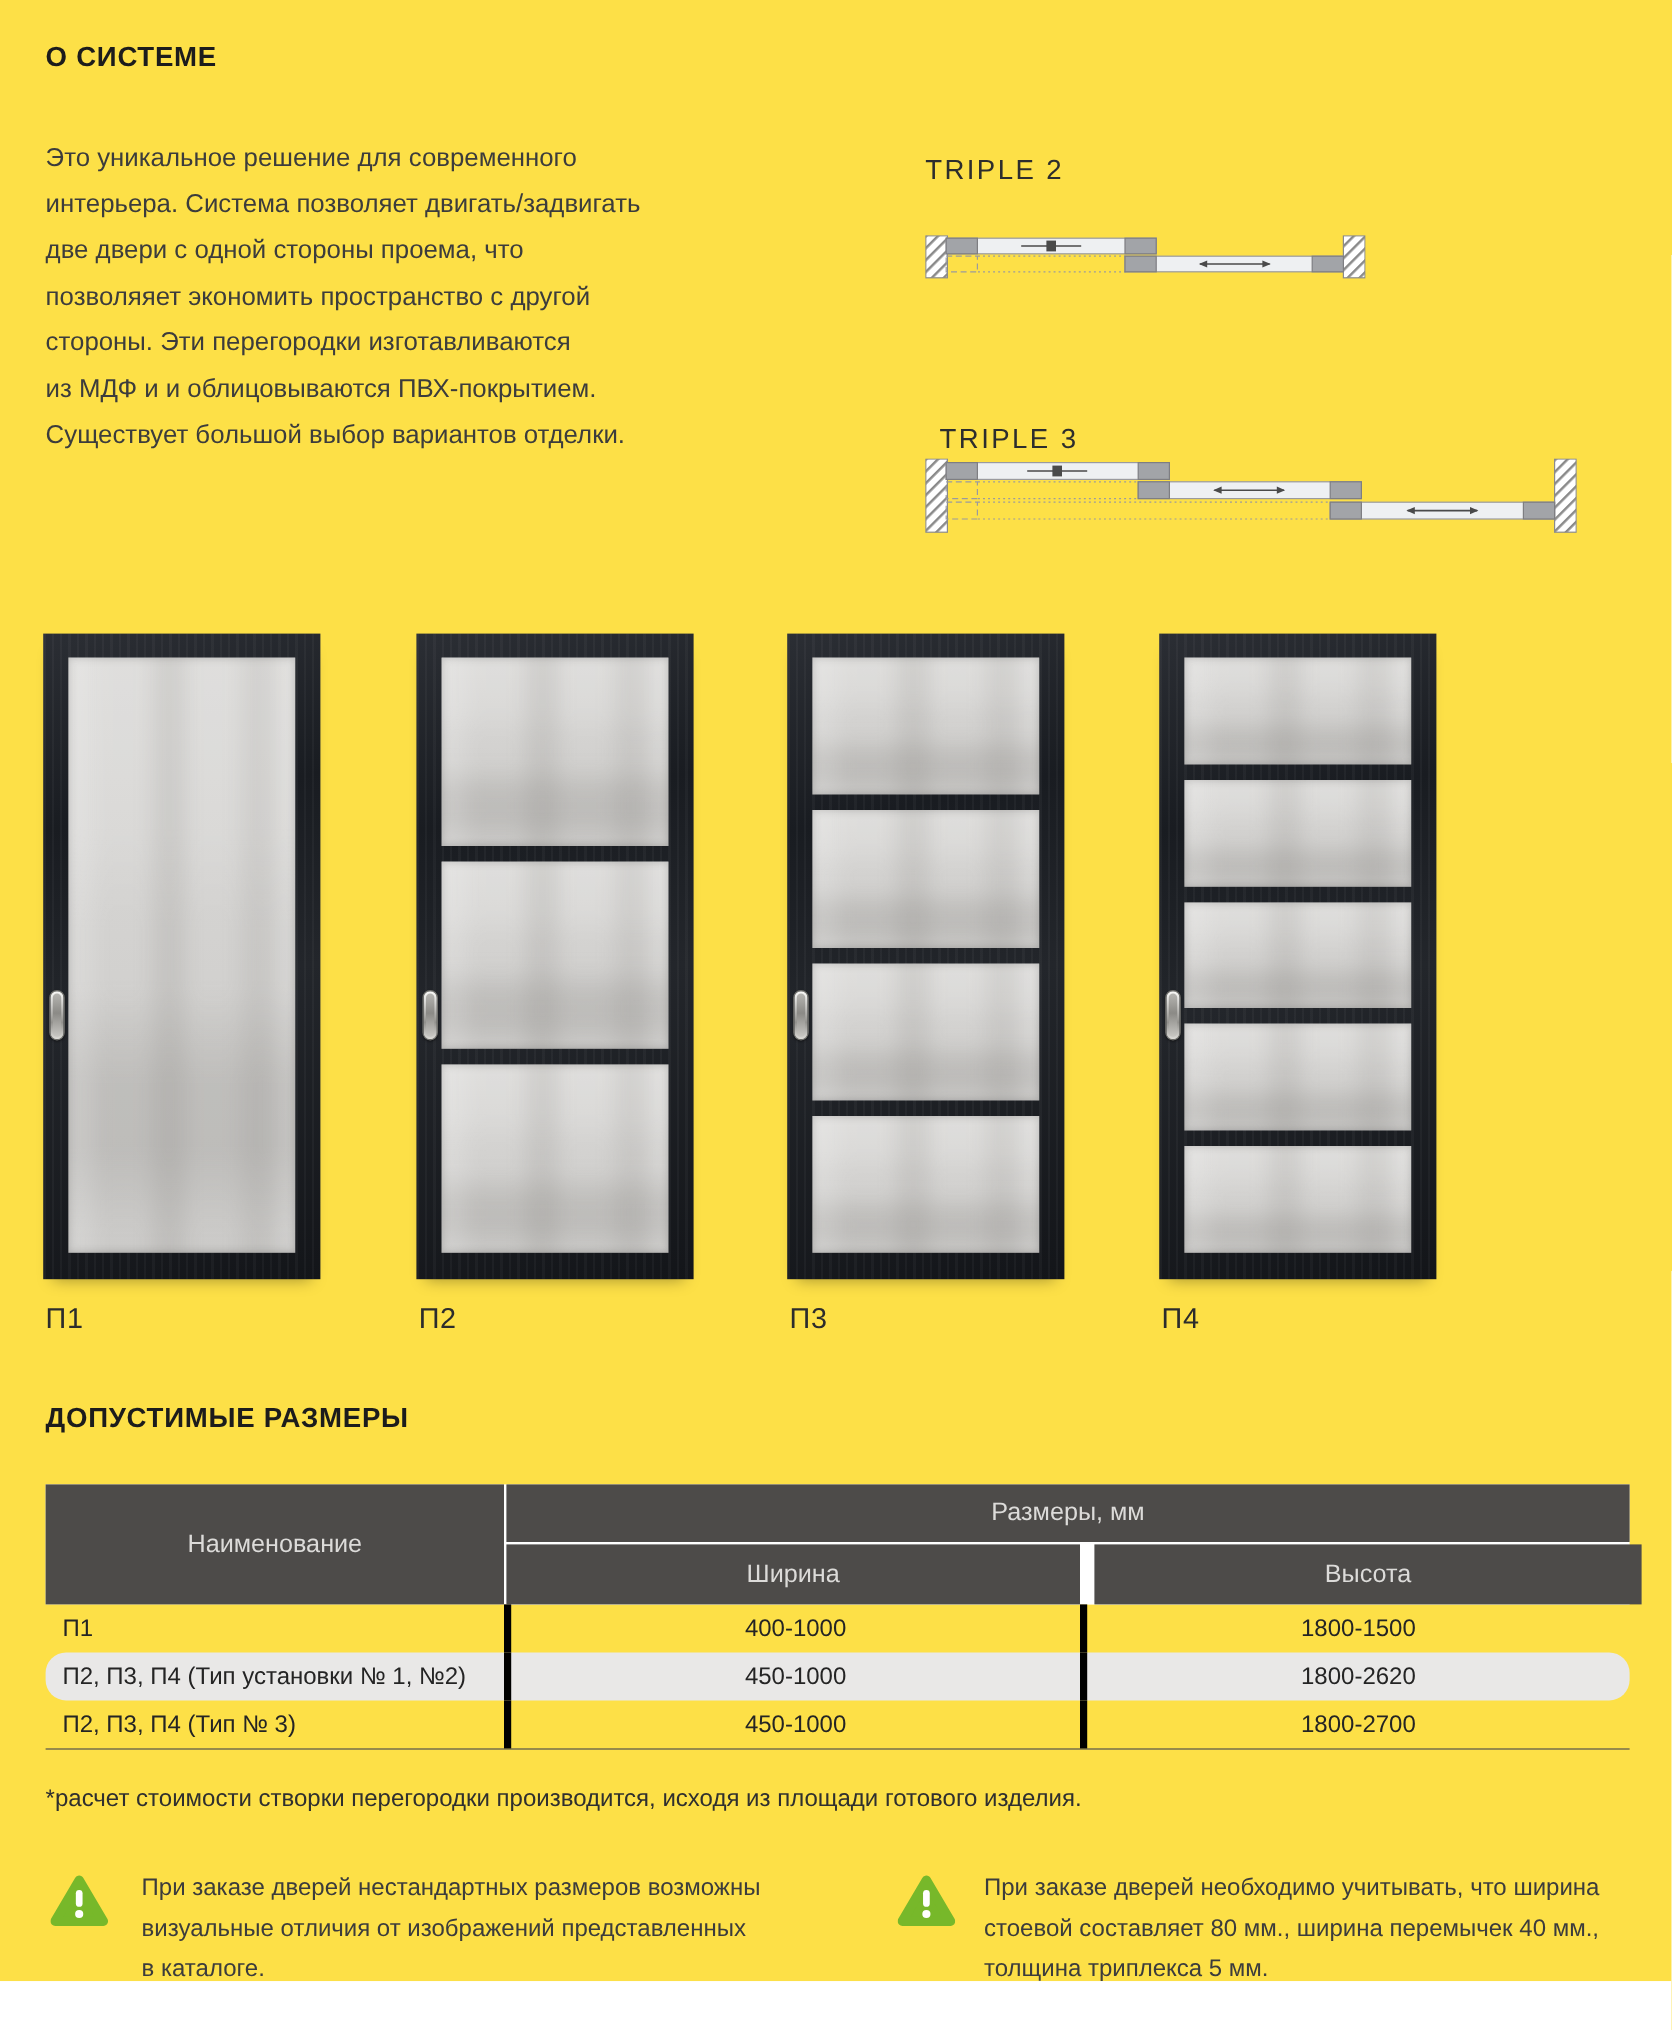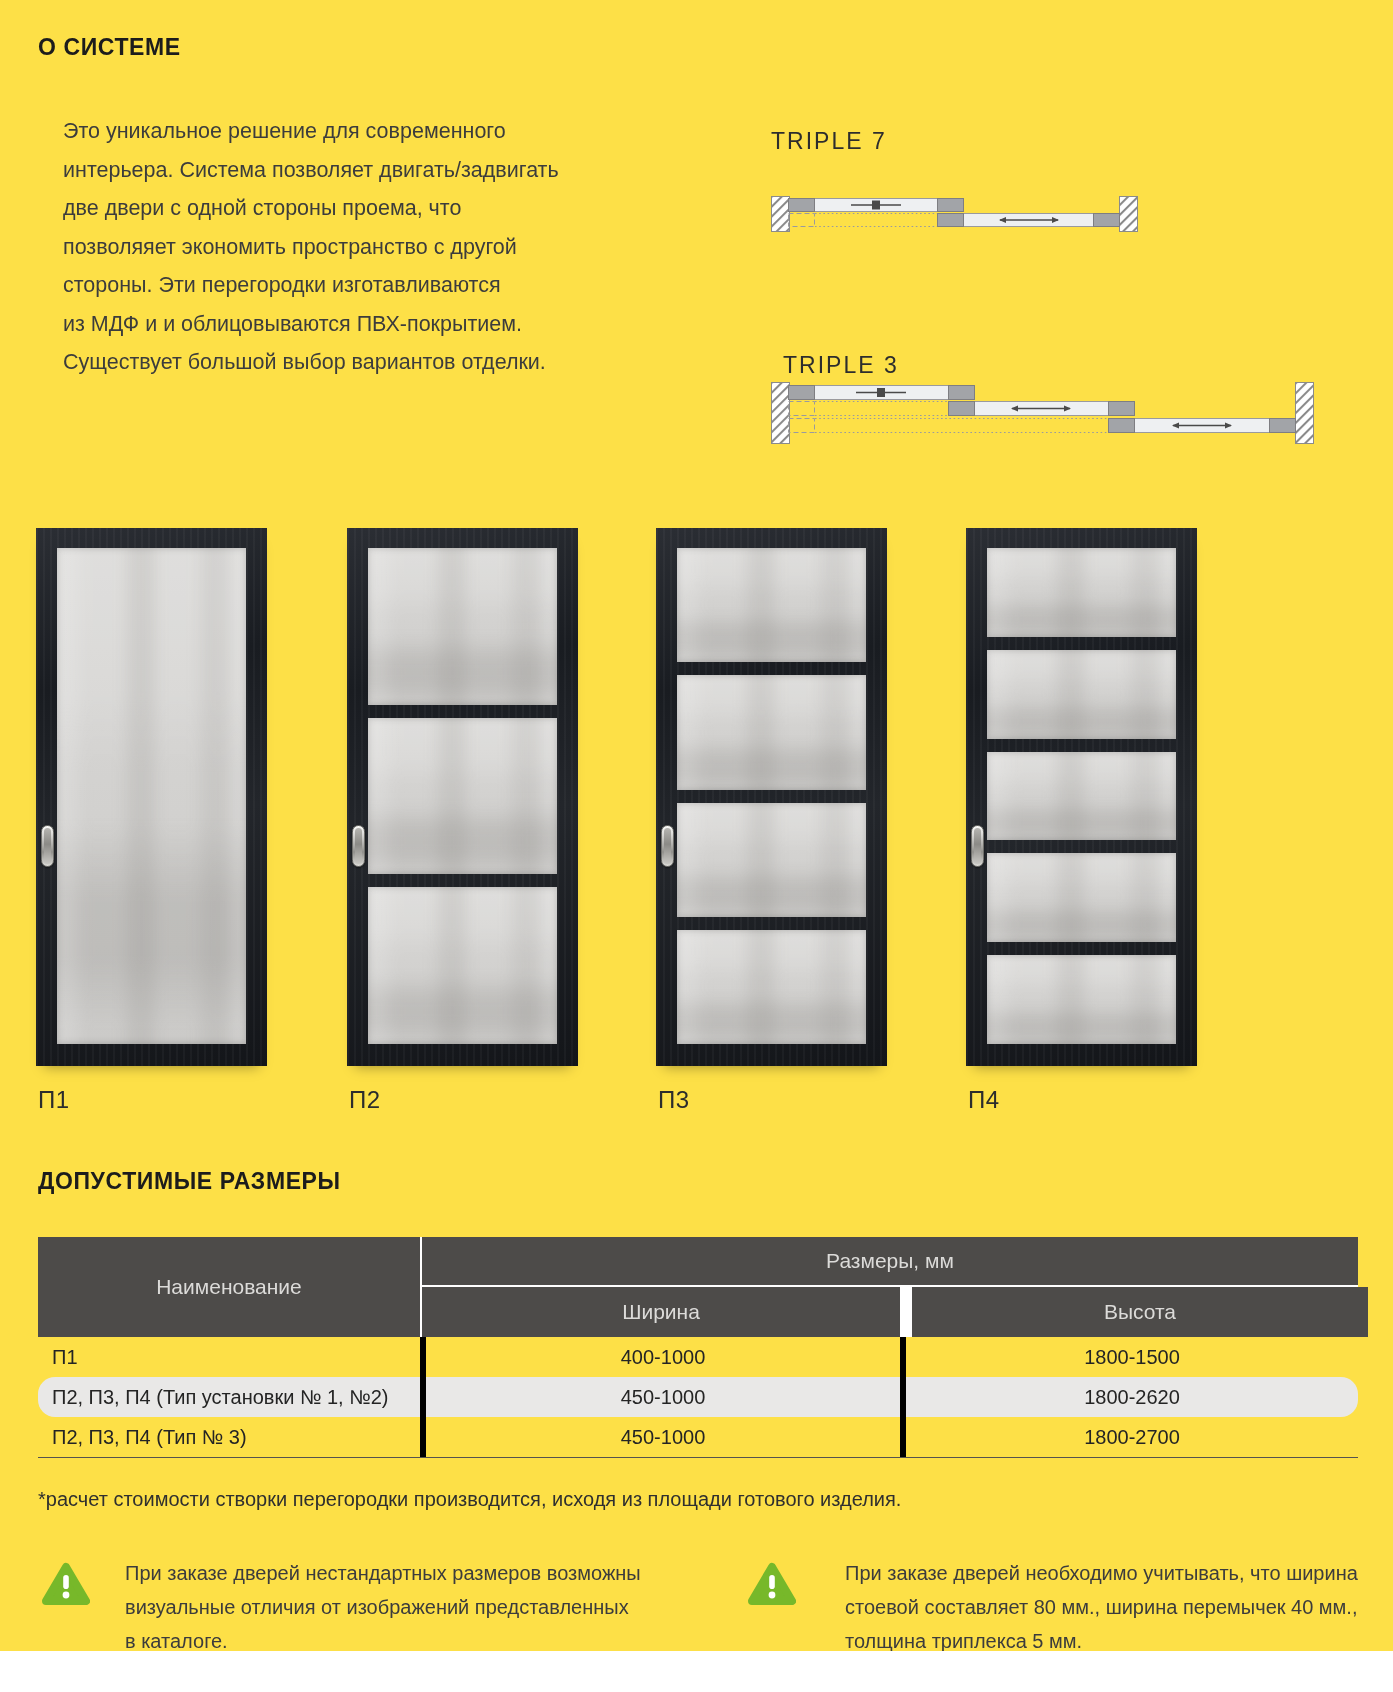--- a/index.html
+++ b/index.html
@@ -2,21 +2,21 @@
 <html><head>
 <meta charset="utf-8">
 <style>
   html,body { margin:0; padding:0; background:#ffffff; }
   * { box-sizing:border-box; }
   .page {
     position:relative; width:1393px; height:1651px; background:#fde047;
     font-family:"Liberation Sans","DejaVu Sans",sans-serif; color:#3b3b3b;
     overflow:hidden;
   }
-  .preline { white-space:pre-line;margin-left:25px; }
+  .preline { white-space:pre-line; }
 
   
   .h-main {
     position:absolute; left:38px; font-weight:700; font-size:23px;
     letter-spacing:0.6px; color:#1c1c1c; text-transform:uppercase;
   }
   #about-heading { top:34px; }
   #sizes-heading { top:1168px; }
 
   
@@ -107,21 +107,21 @@
     position:absolute; left:38px; top:1488px; font-size:20px; color:#2f2f2f;
   }
 
   
   .note-icon { position:absolute; top:1562px; width:48px; height:45px; }
   #note1-icon { left:42px; }
   #note2-icon { left:748px; }
   .note-text {
     position:absolute; top:1556px; font-size:20px; line-height:34px; color:#3c3c3c;
   }
-  #note1-text { left:100px; width:560px; }
+  #note1-text { left:118px; width:560px; }
   #note2-text { left:820px; width:560px; }
 
   svg .wall { fill:url(#hatch); stroke:#8b8b8b; stroke-width:1; }
   svg .cap  { fill:#a2a4a8; stroke:#7e7e82; stroke-width:1; }
   svg .body { fill:#eef0f2; stroke:#9a9a9e; stroke-width:1; }
   svg .sym  { stroke:#4a4a4a; stroke-width:1.3; }
   svg .dash { fill:none; stroke:#9a9a9e; stroke-width:1; stroke-dasharray:5 3; }
   svg .dots { fill:none; stroke:#9a9a9e; stroke-width:1; stroke-dasharray:1.6 2.6; }
 </style>
 </head>
@@ -141,21 +141,21 @@
   <div id="about-heading" class="h-main">О СИСТЕМЕ</div>
 
   <div class="intro preline">Это уникальное решение для современного
 интерьера. Система позволяет двигать/задвигать
 две двери с одной стороны проема, что
 позволяяет экономить пространство с другой
 стороны. Эти перегородки изготавливаются
 из МДФ и и облицовываются ПВХ-покрытием.
 Существует большой выбор вариантов отделки.</div>
 
-  <div id="triple2-label" class="triple-label">TRIPLE 7</div>
+  <div id="triple2-label" class="triple-label">TRIPLE 2</div>
 
   <svg id="triple2-diagram" class="diagram" width="367" height="40" viewBox="0 0 367 40">
     <rect class="wall" x="0.5" y="0.5" width="18" height="35"></rect>
     <rect class="wall" x="348.5" y="0.5" width="18" height="35"></rect>
 
     <rect class="dash" x="17.5" y="17.5" width="26" height="13"></rect>
     <line class="dots" x1="44" y1="17.5" x2="167" y2="17.5"></line>
     <line class="dots" x1="44" y1="30.5" x2="167" y2="30.5"></line>
 
     <g>

